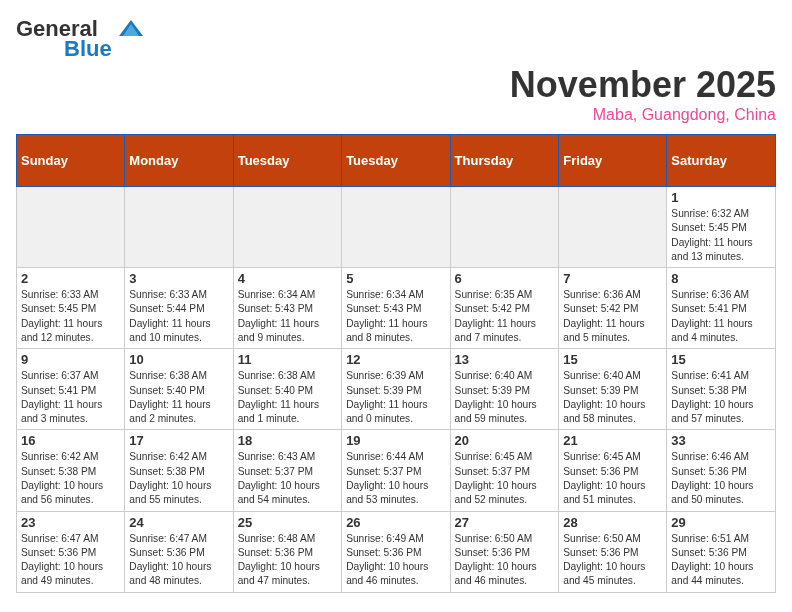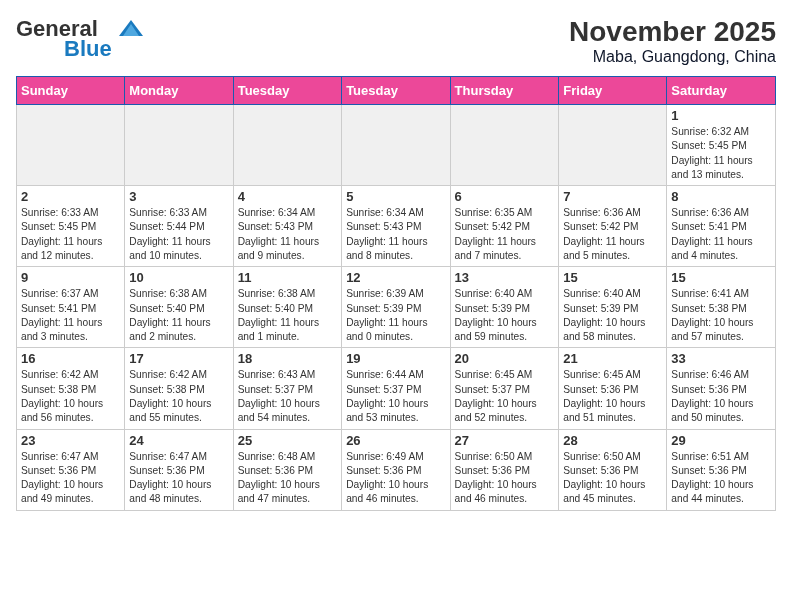--- a/index.html
+++ b/index.html
@@ -38,39 +38,40 @@
     }
     .logo-icon {
       width: 28px;
       height: 22px;
       margin-left: 4px;
     }
     .title-block {
       text-align: right;
     }
     .month-title {
-      font-size: 28px;
-      font-weight: bold;
-      color: #333;
+      font-size: 36px;
+      font-weight: bold;
+      color: #333;
+      margin-top: 48px;
     }
     .subtitle {
       font-size: 16px;
-      color: #0f172a;
+      color: #ec4899;
     }
     .calendar {
       width: 100%;
       border-collapse: collapse;
       border: 1px solid #ccc;
     }
     .calendar th {
-      background: #ec4899;
+      background: #c2410c;
       color: #fff;
       font-size: 13px;
       font-weight: bold;
-      padding: 6px 4px;
+      padding: 18px 4px;
       border: 1px solid #1a5aaf;
       text-align: left;
     }
     .calendar td {
       vertical-align: top;
       border: 1px solid #ccc;
       padding: 3px 4px;
       font-size: 10.5px;
       color: #333;
       width: 110px;

